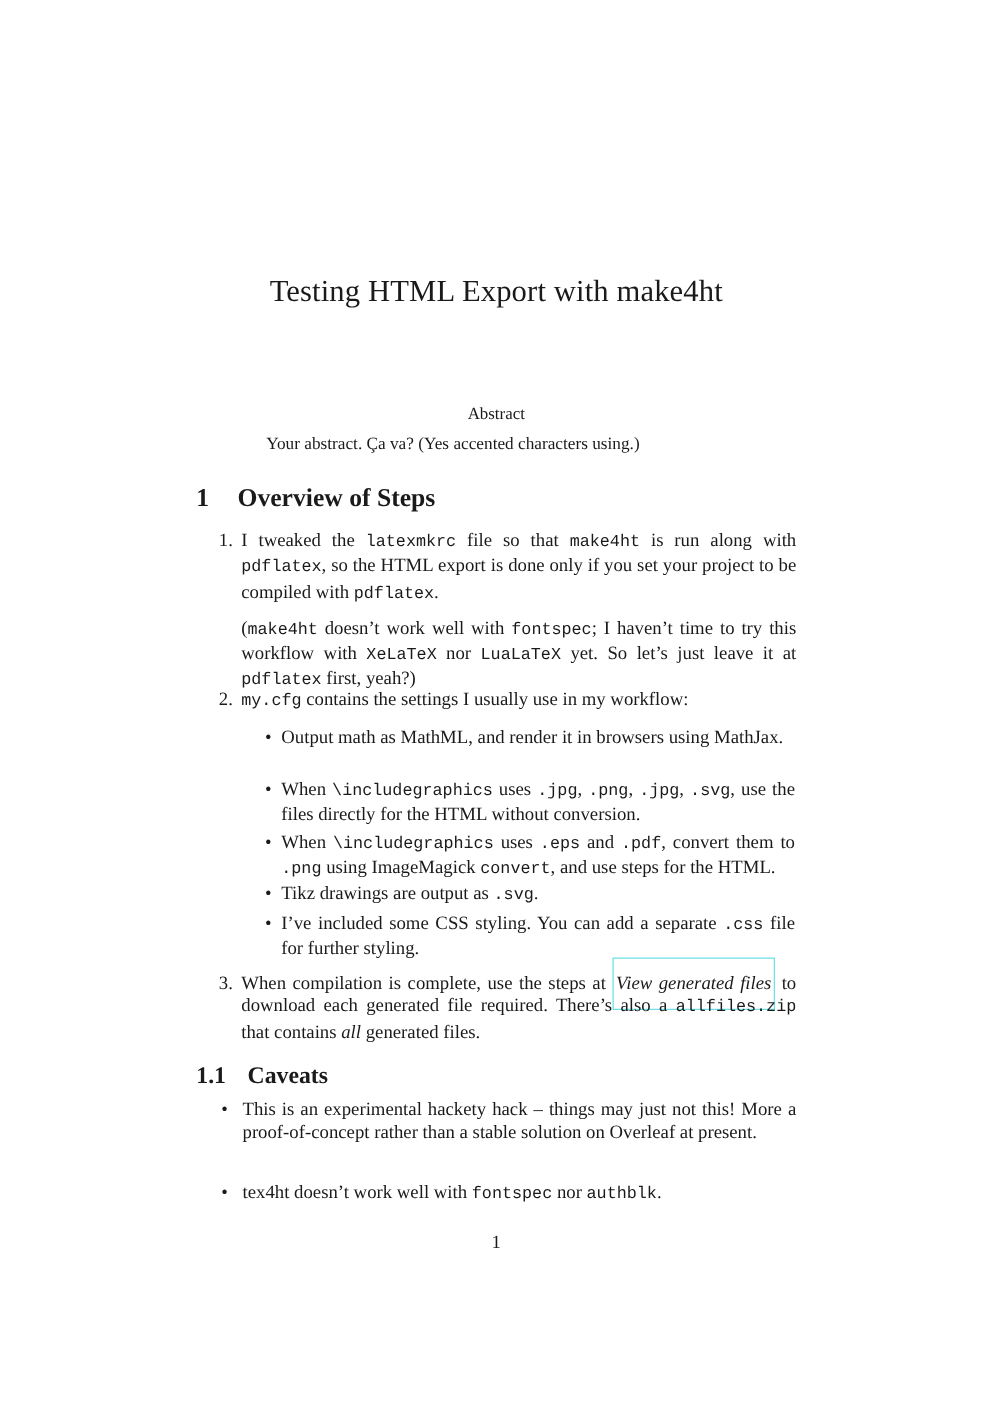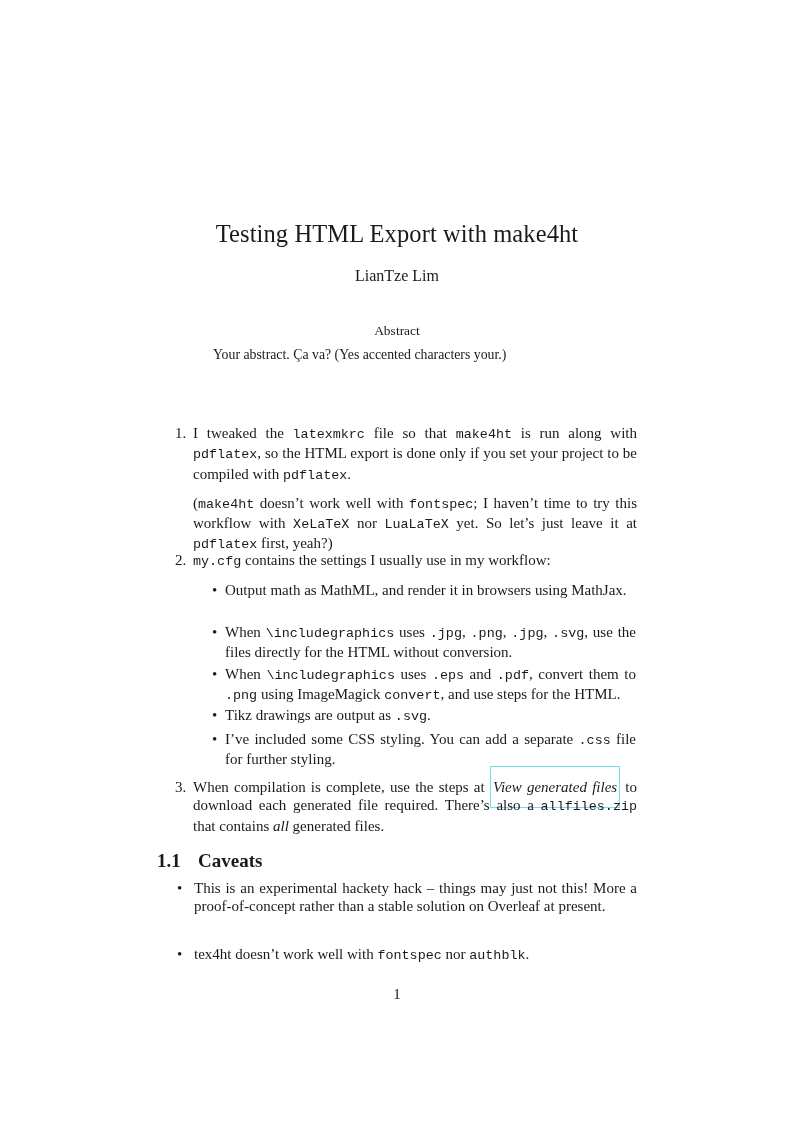--- a/index.html
+++ b/index.html
@@ -35,25 +35,27 @@
 
   .link-box { border: 1px solid #6fe0e8; padding: 12px 2px; font-style: italic; }
   .pagenum { position: absolute; top: 986px; left: 0; width: 794px; text-align: center; font-size: 15px; }
 </style>
 </head>
 <body>
 
 <div class="page">
 
   <div class="title">Testing HTML Export with make4ht</div>
-  <div class="author">LianTze Lim</div>
 
   <div class="abstract-head">Abstract</div>
-  <div class="abstract-text">Your abstract. Ça va? (Yes accented characters your.)</div>
+  <div class="abstract-text">Your abstract. Ça va? (Yes accented characters using.)</div>
 
+  <div class="section">
+    <span class="num">1</span><span>Overview of Steps</span>
+  </div>
 
   <div class="enum text" style="top:424px;">
     <span class="marker">1.</span>
     <div class="body">
       <p><span>I tweaked the </span><span class="mono">latexmkrc</span><span> file so that </span><span class="mono">make4ht</span><span> is run along with </span><span class="mono">pdflatex</span><span>, so the HTML export is done only if you set your project to be compiled with </span><span class="mono">pdflatex</span><span>.</span></p>
       <p style="margin-top:9px;"><span>(</span><span class="mono">make4ht</span><span> doesn’t work well with </span><span class="mono">fontspec</span><span>; I haven’t time to try this workflow with </span><span class="mono">XeLaTeX</span><span> nor </span><span class="mono">LuaLaTeX</span><span> yet.  So let’s just leave it at </span><span class="mono">pdflatex</span><span> first, yeah?)</span></p>
     </div>
   </div>
 
   <div class="enum text" style="top:551px;">

